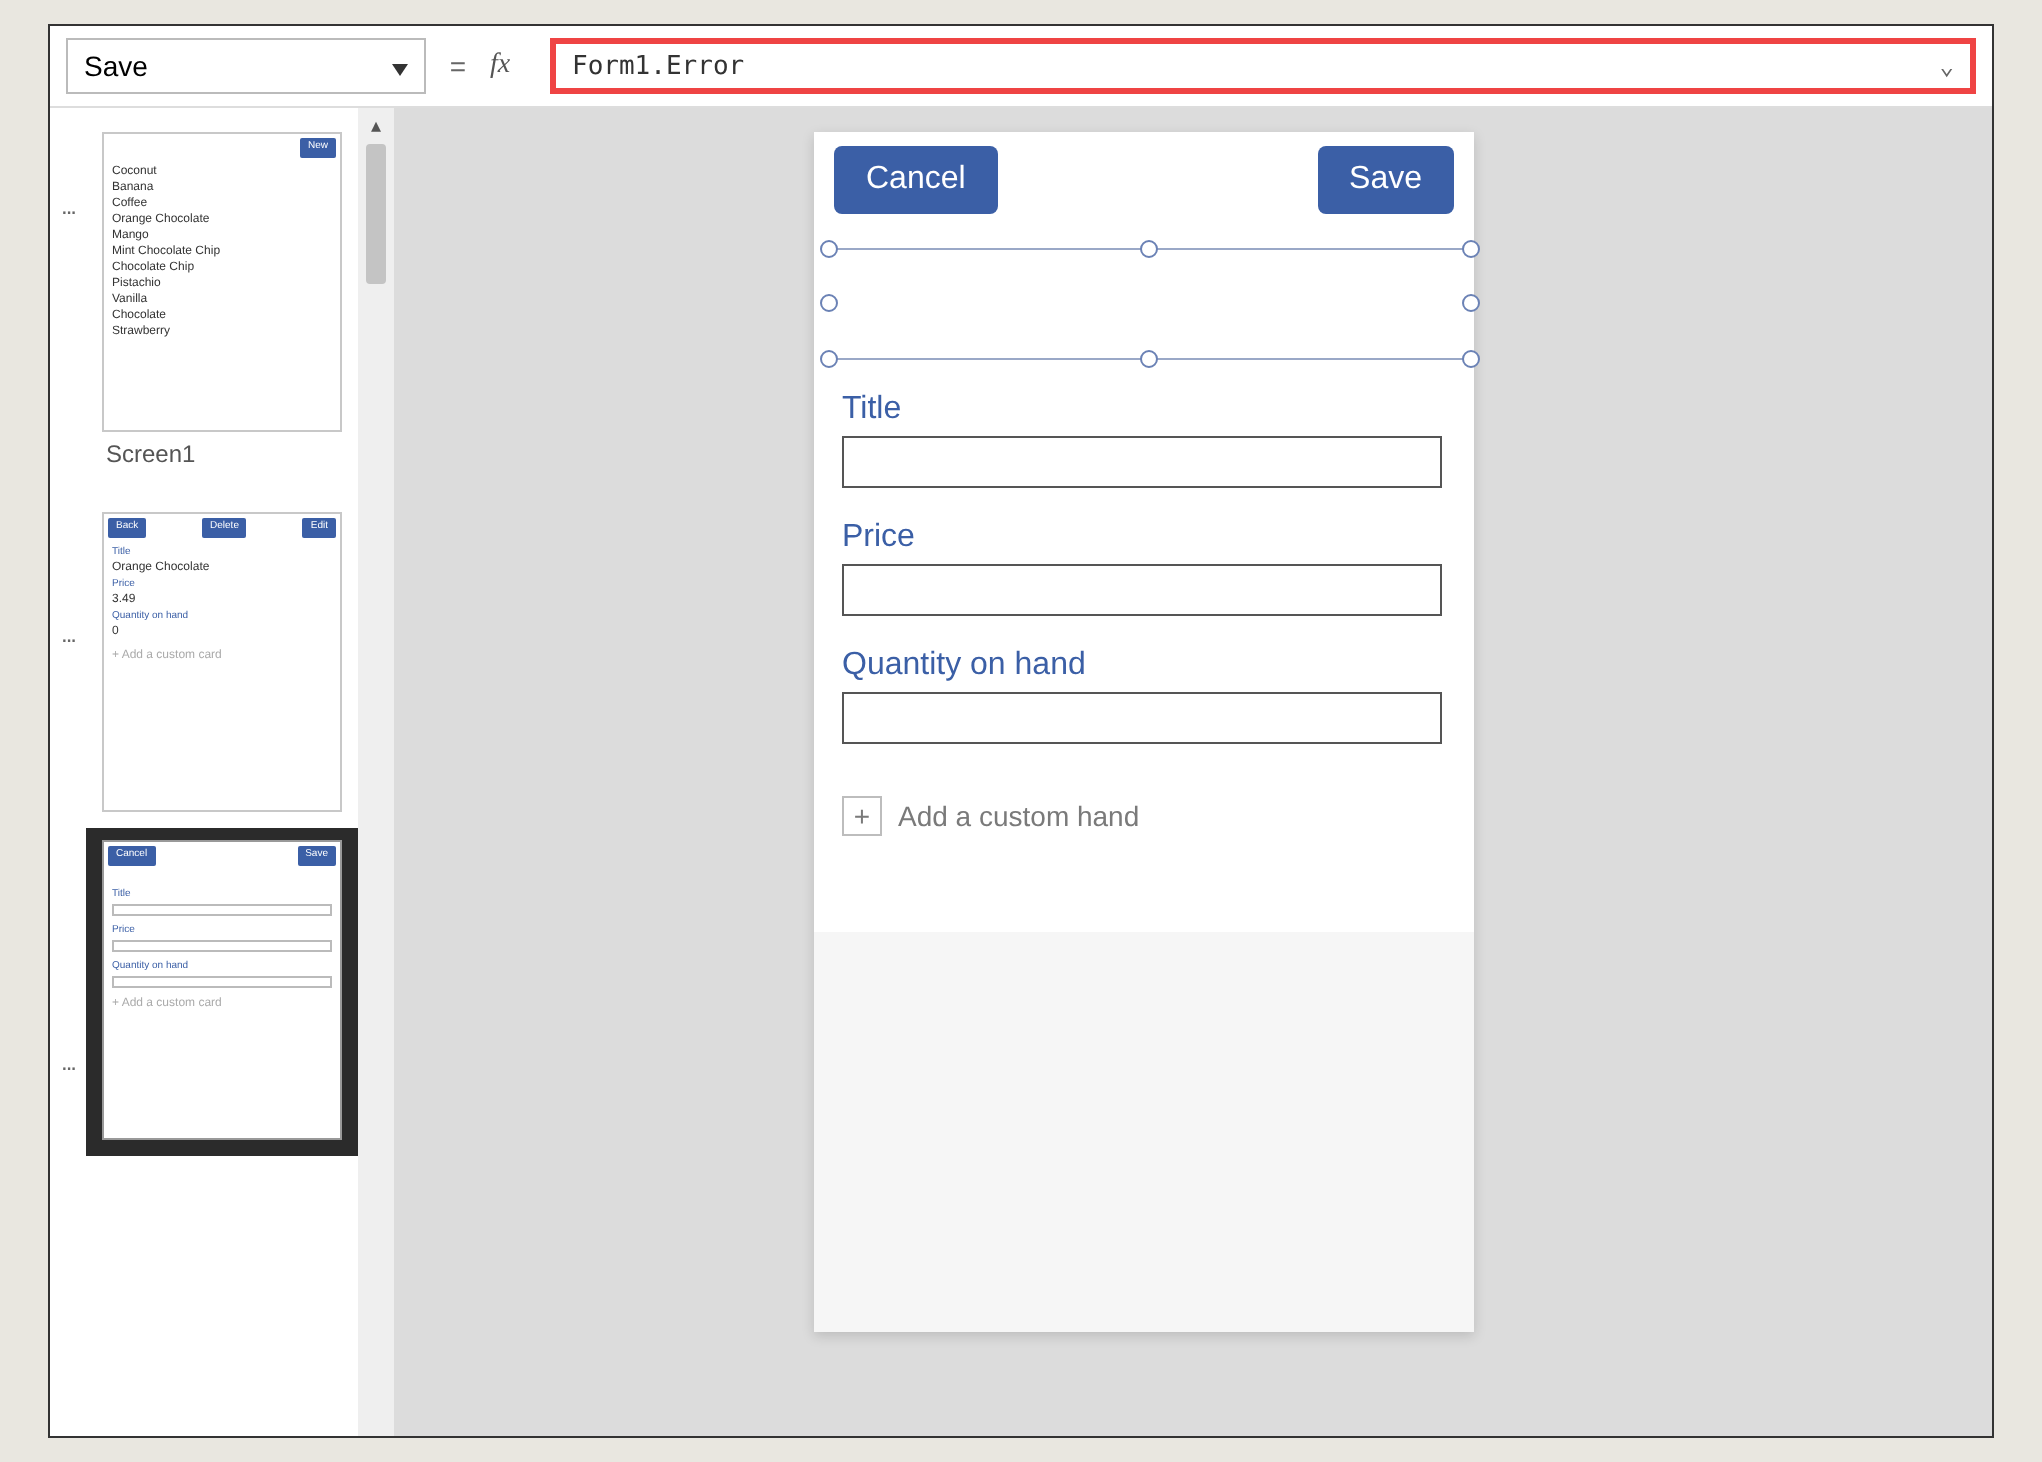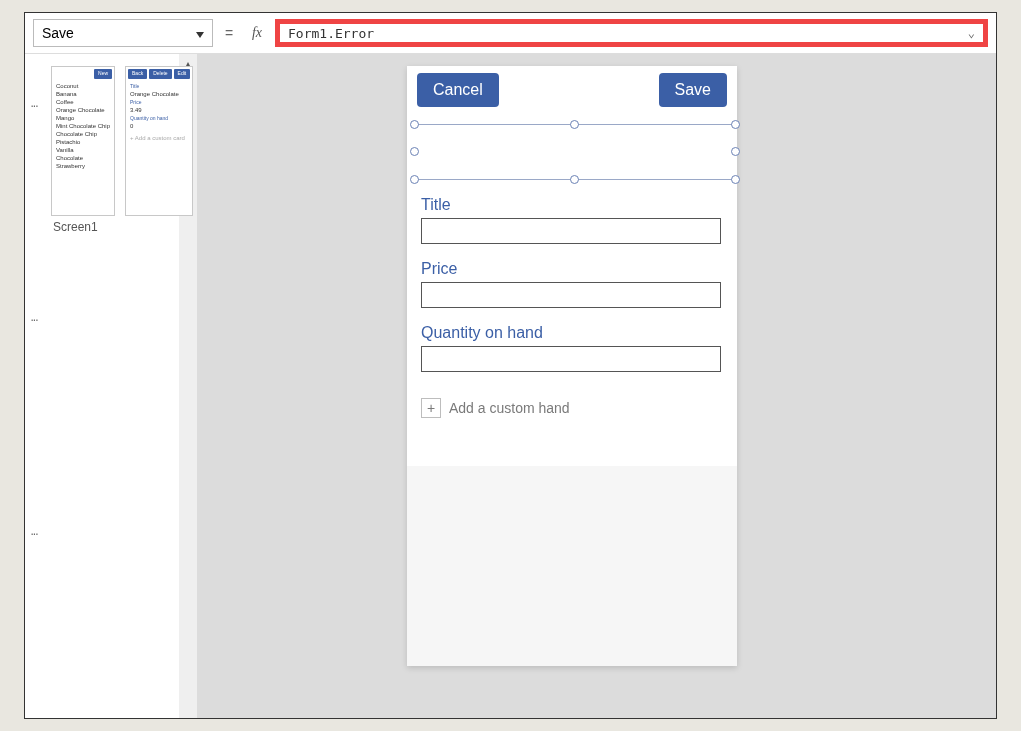--- a/index.html
+++ b/index.html
@@ -45,26 +45,25 @@
     text-align: center;
     color: #666;
     font-size: 14px;
   }
   .fx-label {
     font-style: italic;
     font-family: Georgia, serif;
     font-size: 14px;
     color: #555;
     width: 24px;
-    text-align: center;
   }
   .formula-input {
     flex: 1;
     height: 28px;
-    border: 5px solid #ef4444;
+    border: 3px solid #ef4444;
     display: flex;
     align-items: center;
     justify-content: space-between;
     padding: 0 8px;
     font-family: "Consolas", monospace;
     font-size: 13px;
     color: #333;
   }
   .chev-down::after {
     content: "";
@@ -99,21 +98,21 @@
     font-size: 12px;
     text-align: center;
     padding-top: 42px;
     letter-spacing: -1px;
   }
   .thumbs-col {
     width: 136px;
     background: #fff;
     padding: 8px 6px 0 6px;
     display: flex;
-    flex-direction: row;
+    flex-direction: column;
     gap: 6px;
   }
   .thumb-wrapper { padding: 4px 2px 2px 2px; }
   .thumb-wrapper.selected {
     background: #2b2b2b;
     margin: 0 -6px;
     padding: 6px 8px 8px 8px;
   }
   .thumb {
     width: 100%;

